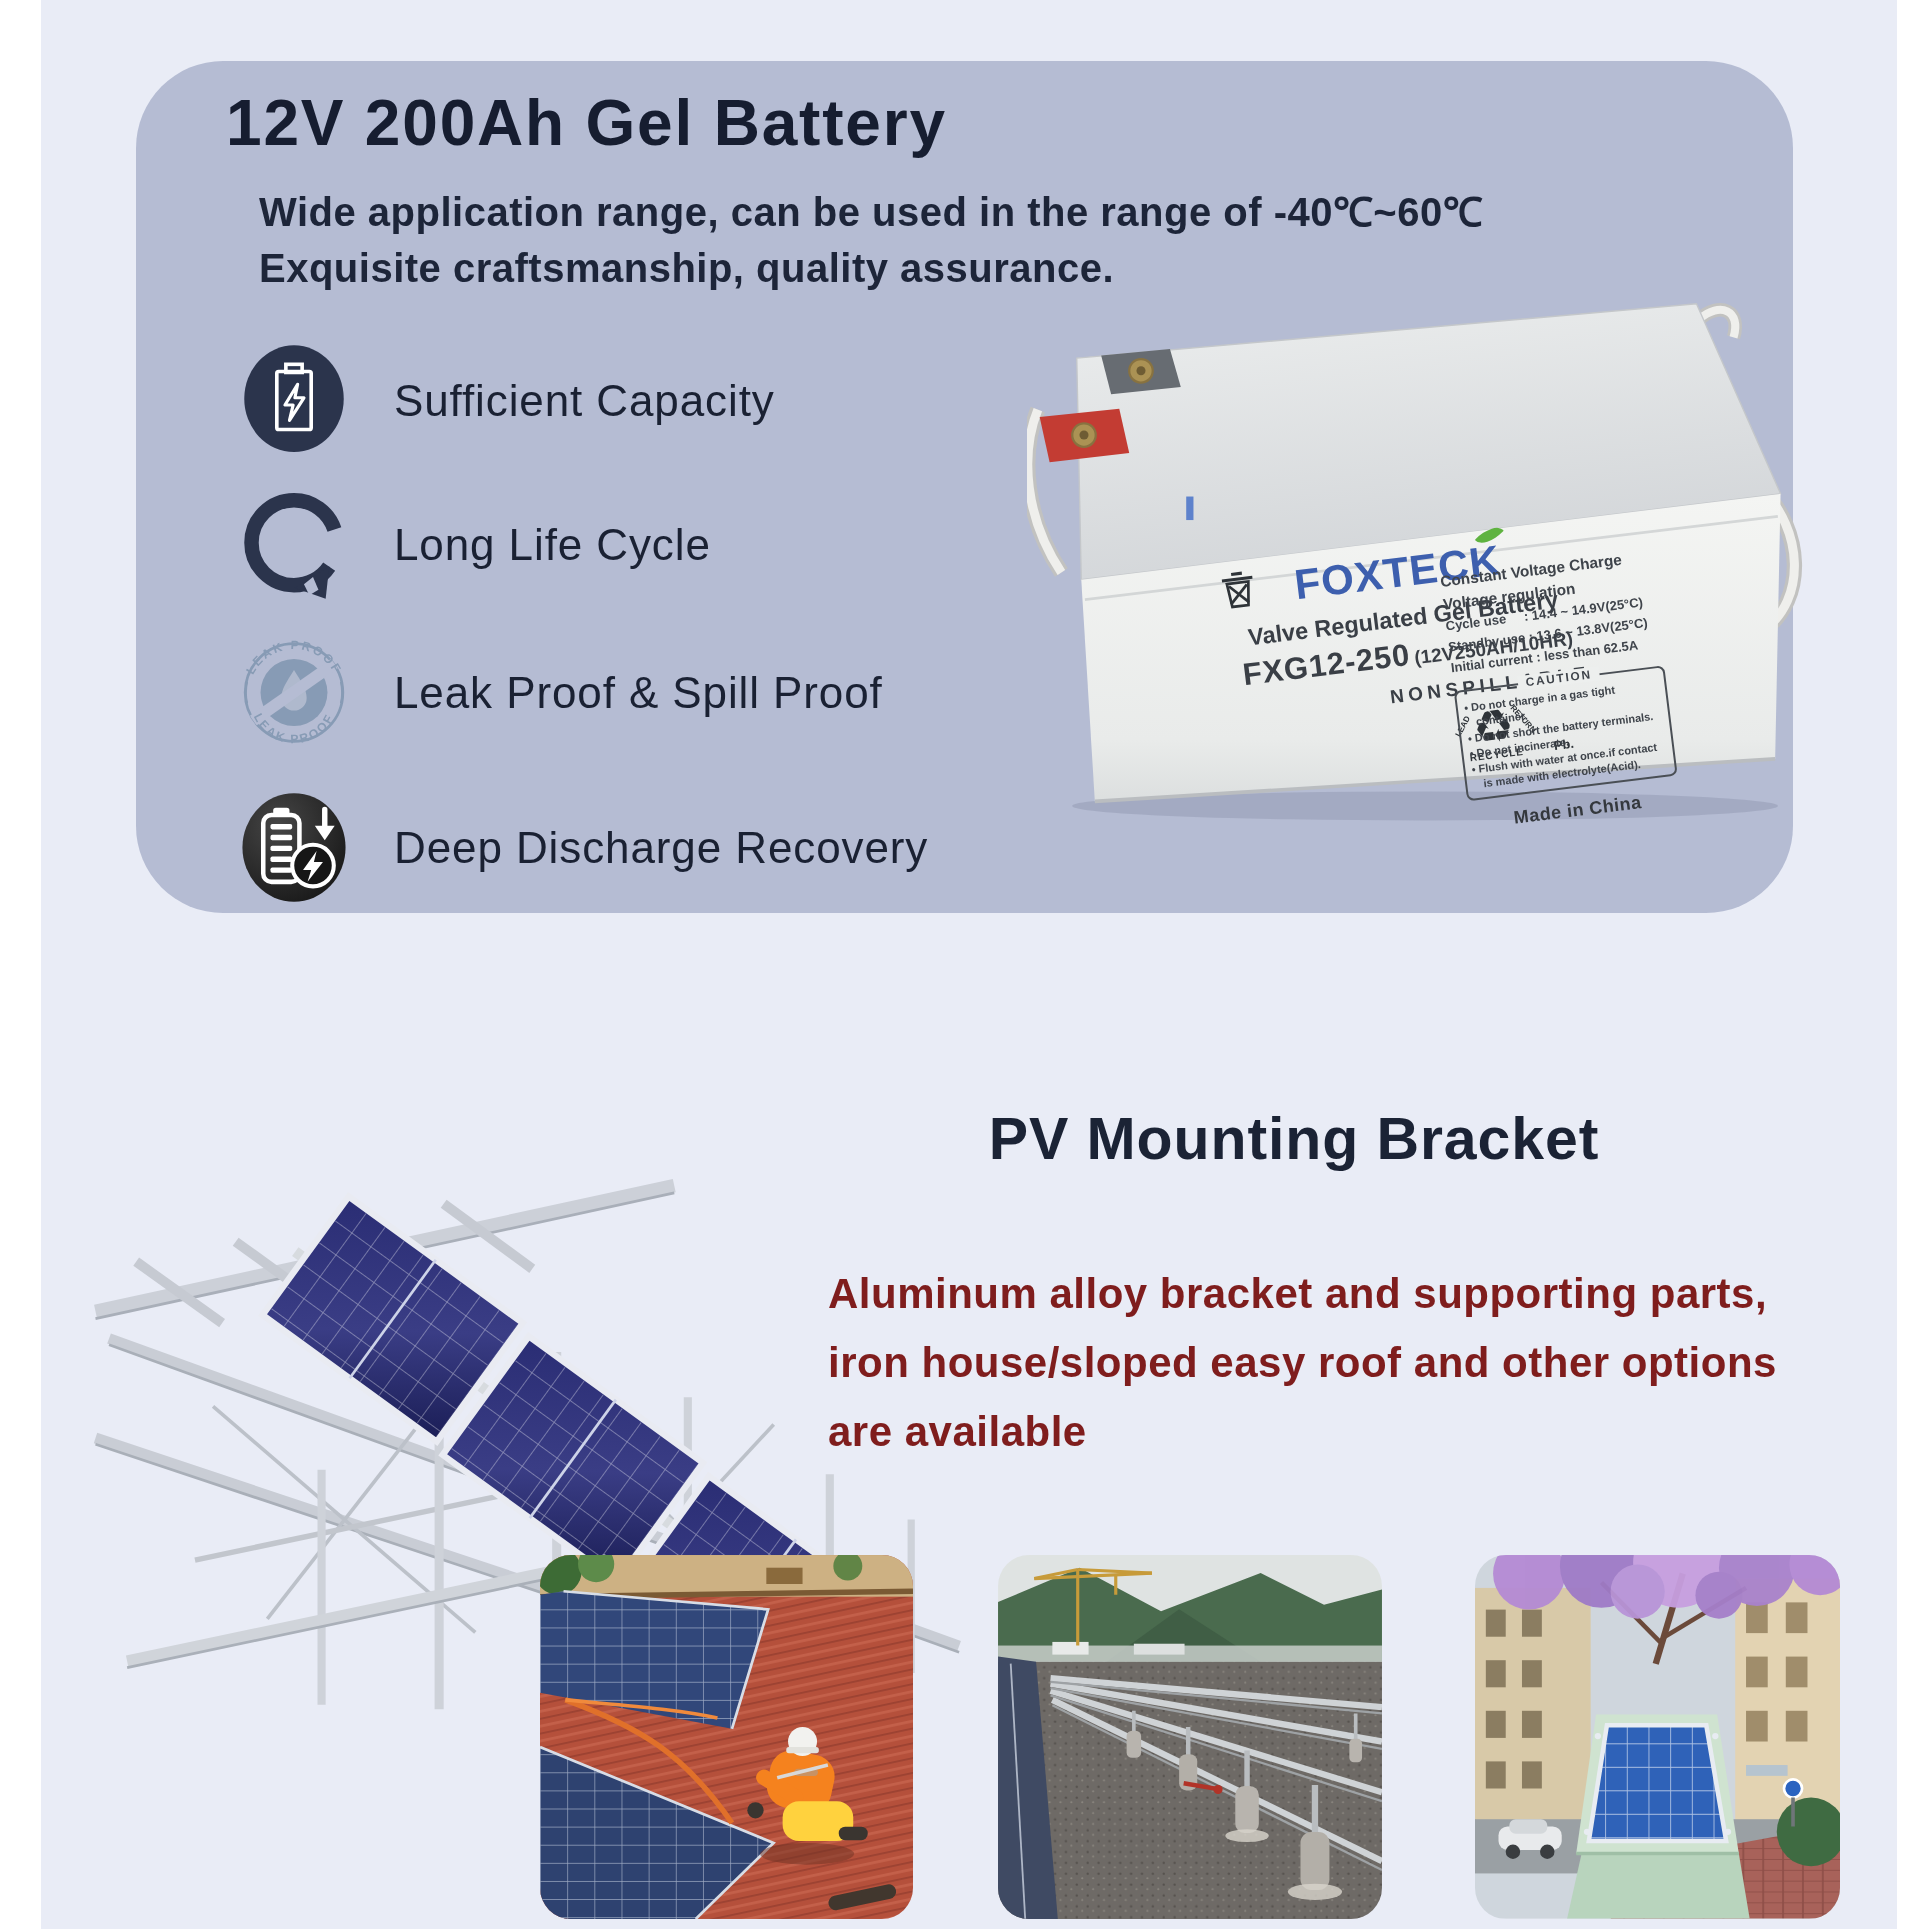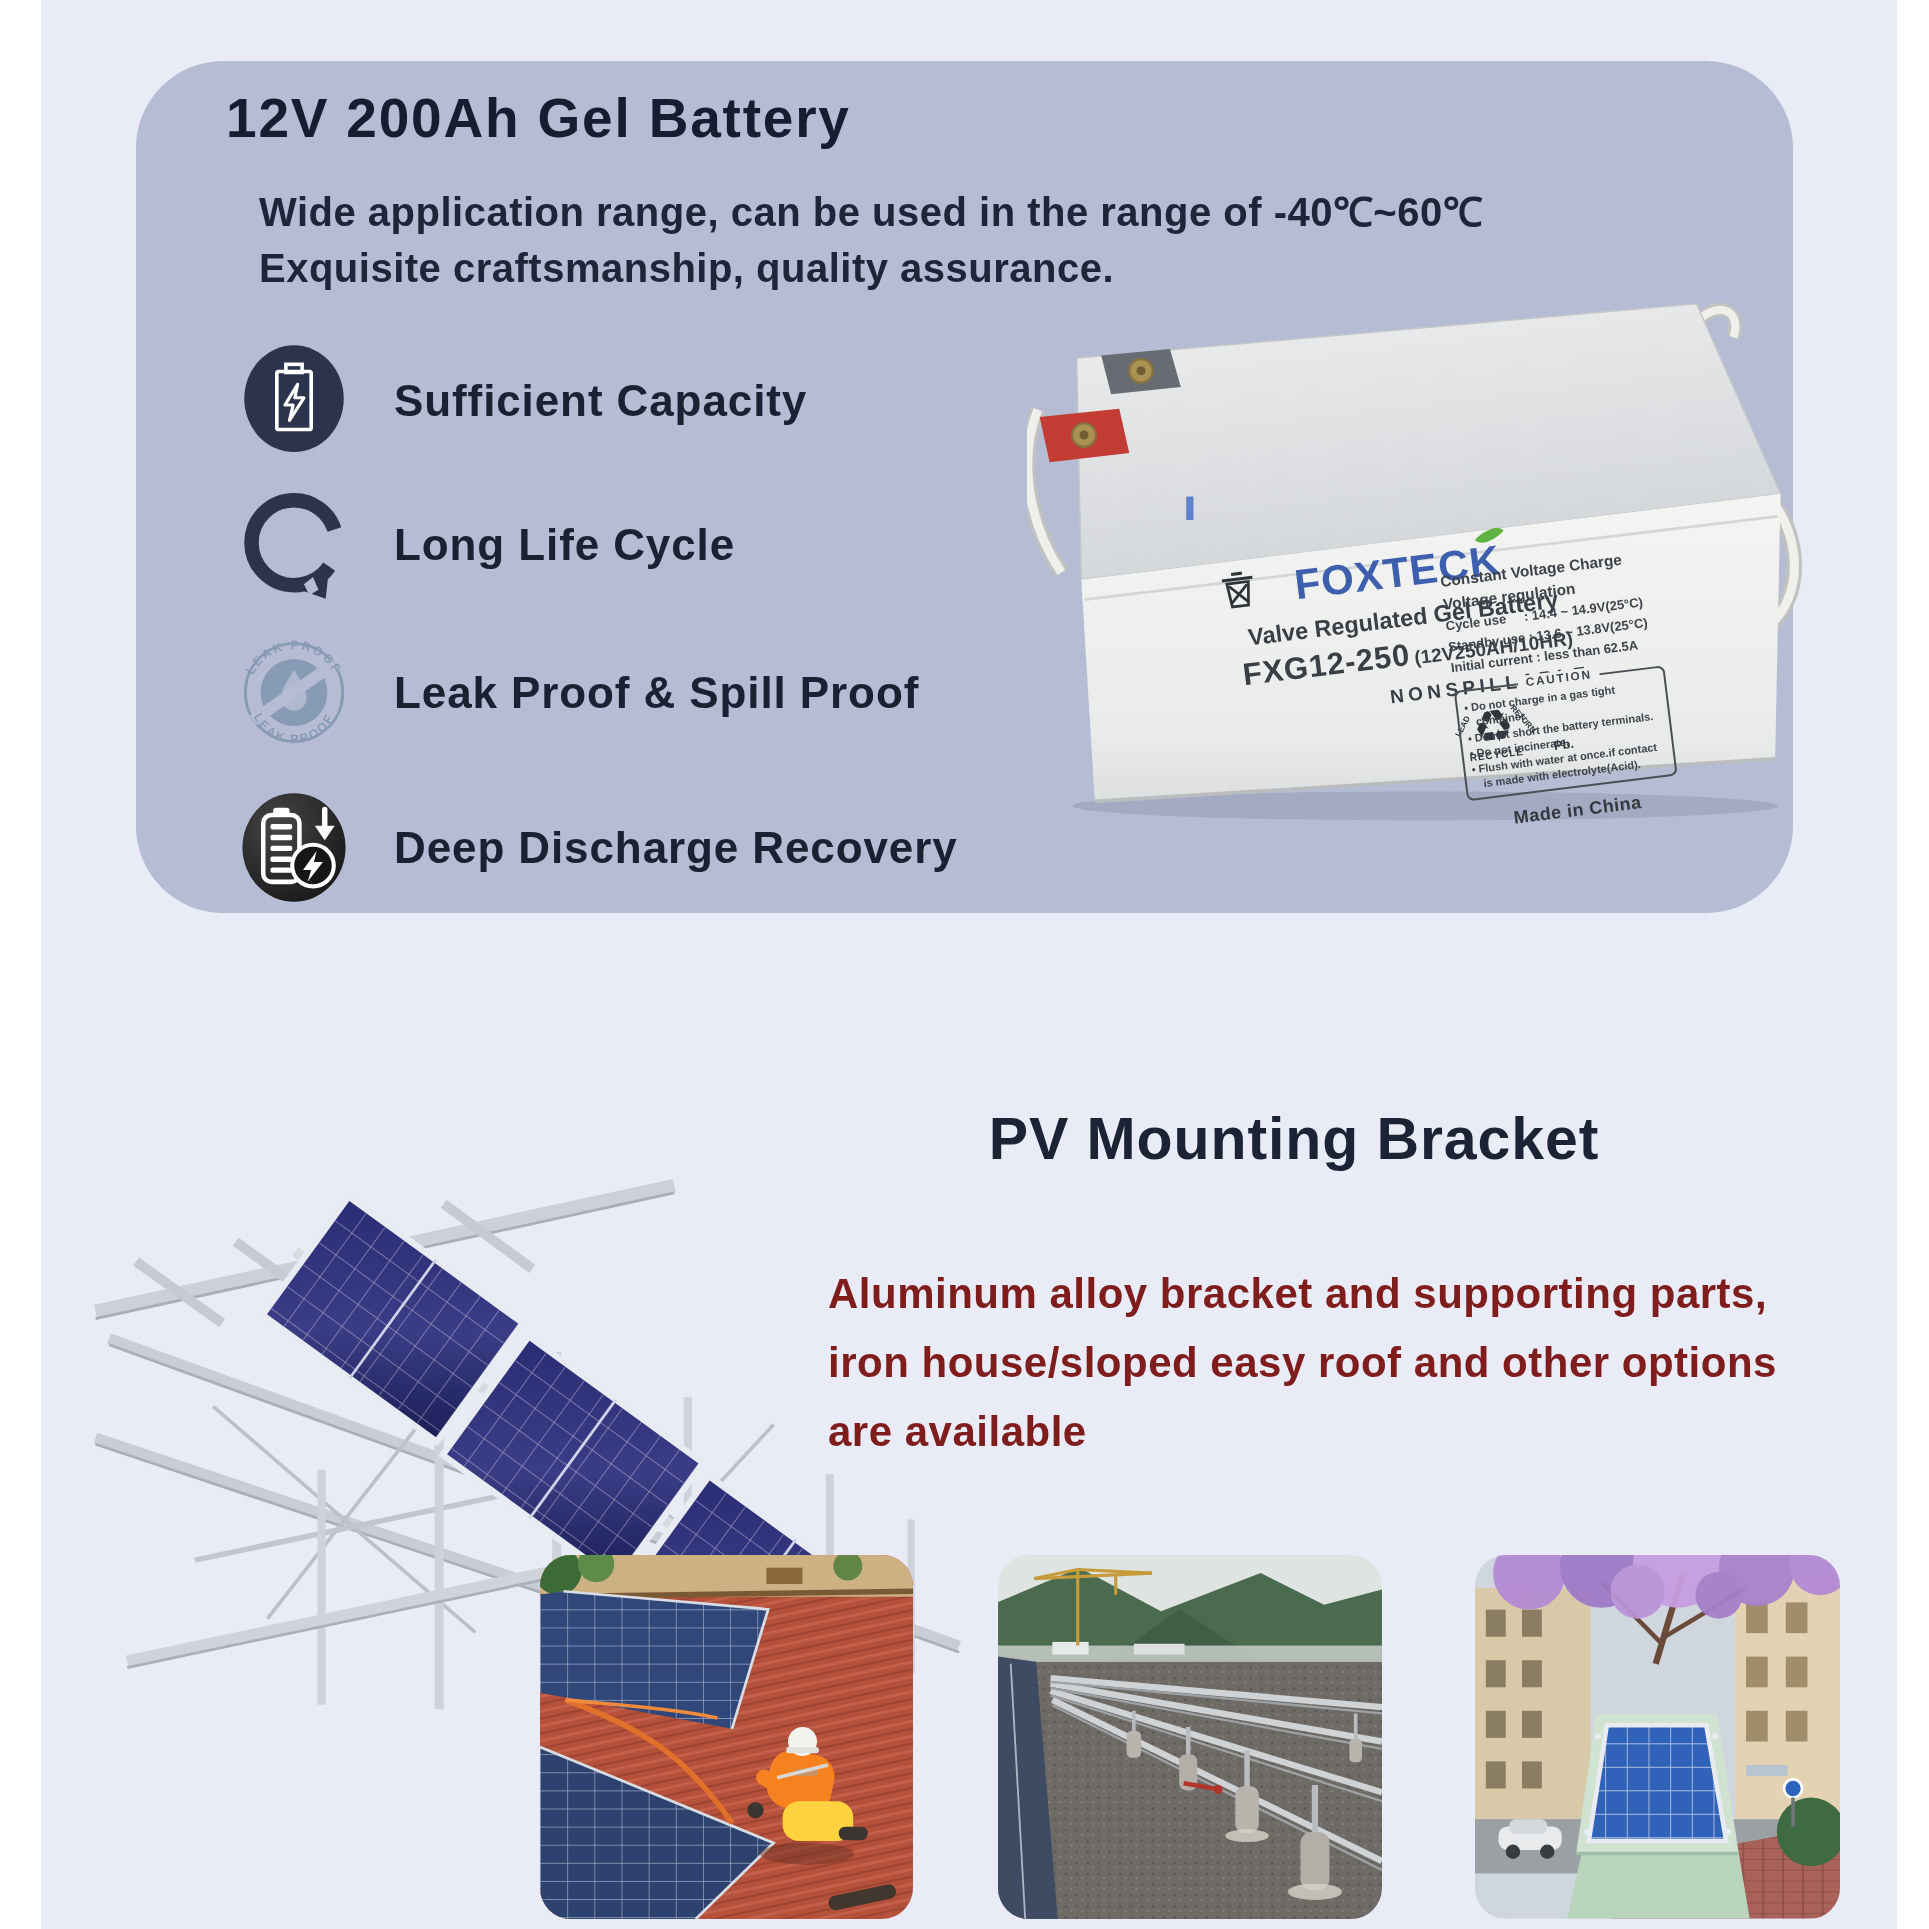--- a/index.html
+++ b/index.html
@@ -1,26 +1,26 @@
 <!DOCTYPE html>
 <html style="font-size:14.5px"><head>
 <meta charset="utf-8">
 <style>
   html,body{margin:0;padding:0;width:1930px;height:1930px;overflow:hidden;background:#ffffff;
     font-family:"Liberation Sans", sans-serif;}
   .page{position:absolute;left:41px;top:0;width:1856px;height:1930px;background:#e9ecf6;}
 
   
   .card{position:absolute;left:95px;top:61px;width:1657px;height:852px;background:#b5bcd3;border-radius:87px;}
-  .card-title{position:absolute;left:90px;top:25px;font-size:55px;font-weight:bold;color:#161d30;letter-spacing:1.8px;white-space:nowrap;}
+  .card-title{position:absolute;left:90px;top:25px;font-size:64px;font-weight:bold;color:#161d30;letter-spacing:1.8px;white-space:nowrap;}
   .card-sub{position:absolute;left:93px;top:123px;font-size:40px;font-weight:bold;color:#1d2539;line-height:56px;letter-spacing:0.5px;}
   .card-sub div{white-space:nowrap;margin-left:30px;}
   .feat{position:absolute;left:101px;height:123px;display:flex;align-items:center;gap:43px;}
   .feat .icon{width:114px;height:123px;flex:0 0 auto;}
-  .feat .lbl{font-size:44px;font-weight:bold;color:#1a2133;letter-spacing:0.9px;white-space:nowrap;}
+  .feat .lbl{font-size:44px;font-weight:normal;color:#1a2133;letter-spacing:0.9px;white-space:nowrap;}
   .f1{top:278px}.f2{top:422px}.f3{top:570px}.f4{top:725px}
 
   
   .battery-wrap{position:absolute;left:891px;top:240px;width:778px;height:534px;}
   .battery-wrap svg{position:absolute;left:0;top:0;}
   .blabel{position:absolute;transform-origin:left top;transform:rotate(-7deg);}
   .blabel-left{left:188px;top:270px;width:362px;text-align:center;color:#3e434a;}
   .brand{position:relative;display:inline-block;font-size:42px;font-weight:bold;color:#3d5fae;letter-spacing:0.9px;}
   .leaf{position:absolute;top:-9px;right:-5.4px;width:27px;height:13.6px;background:#5fb340;border-radius:0.9px 100% 0.9px 100%;transform:rotate(-38deg);}
   .bprod{font-size:23.5px;font-weight:bold;margin-top:9px;white-space:nowrap;color:#3a3f46;}

